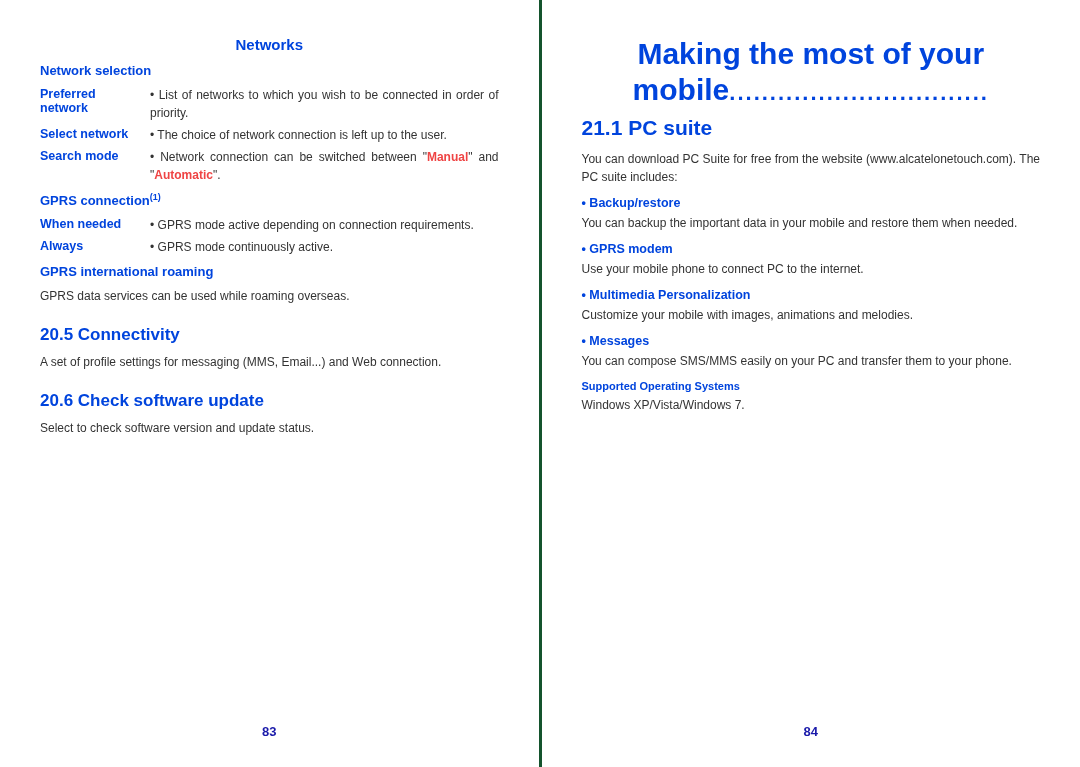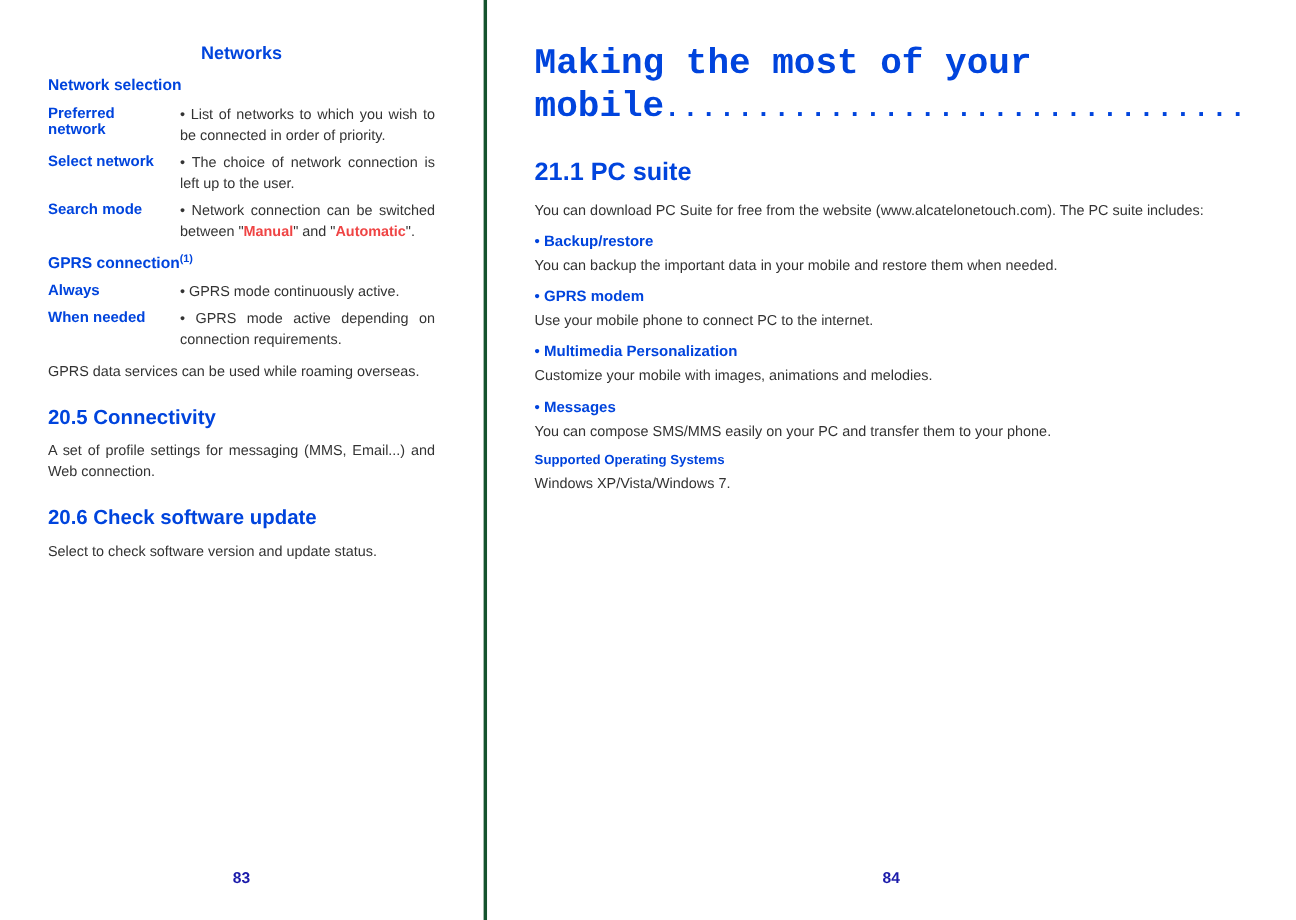--- a/index.html
+++ b/index.html
@@ -127,24 +127,23 @@
       right: 40px;
       font-size: 10px;
       color: #555;
     }
 
     
     .main-title {
       color: #0044dd;
       font-size: 30px;
       font-weight: bold;
-      text-align: left;
+      text-align: center;
       line-height: 1.2;
-      margin-bottom: 24px;
-      font-family: Liberation Mono, monospace;
+      margin-bottom: 8px;
     }
 
     .main-title .dots {
       font-size: 22px;
       letter-spacing: 2px;
     }
 
     .section-21-title {
       color: #0044dd;
       font-size: 21px;
@@ -211,34 +210,35 @@
       </div>
     </div>
 
     <div class="subsection-title">
       <span>GPRS connection</span><sup>(1)</sup>
     </div>
 
     <div class="definition-table">
 
       <div class="def-row">
+        <div class="def-term">When needed</div>
+        <div class="def-desc">
+          • <span>GPRS mode active depending on connection requirements.</span>
+        </div>
+      </div>
+
+      <div class="def-row">
         <div class="def-term">Always</div>
         <div class="def-desc">
           • <span>GPRS mode continuously active.</span>
         </div>
       </div>
-
-      <div class="def-row">
-        <div class="def-term">When needed</div>
-        <div class="def-desc">
-          • <span>GPRS mode active depending on connection requirements.</span>
-        </div>
-      </div>
-    </div>
-
+    </div>
+
+    <div class="subsection-title">GPRS international roaming</div>
     <div class="body-text">GPRS data services can be used while roaming overseas.</div>
 
     <div class="chapter-heading">20.5  Connectivity</div>
     <div class="body-text">A set of profile settings for messaging (MMS, Email...) and Web connection.</div>
 
     <div class="chapter-heading">20.6  Check software update</div>
     <div class="body-text">Select to check software version and update status.</div>
 
 
     <div class="page-number">83</div>

